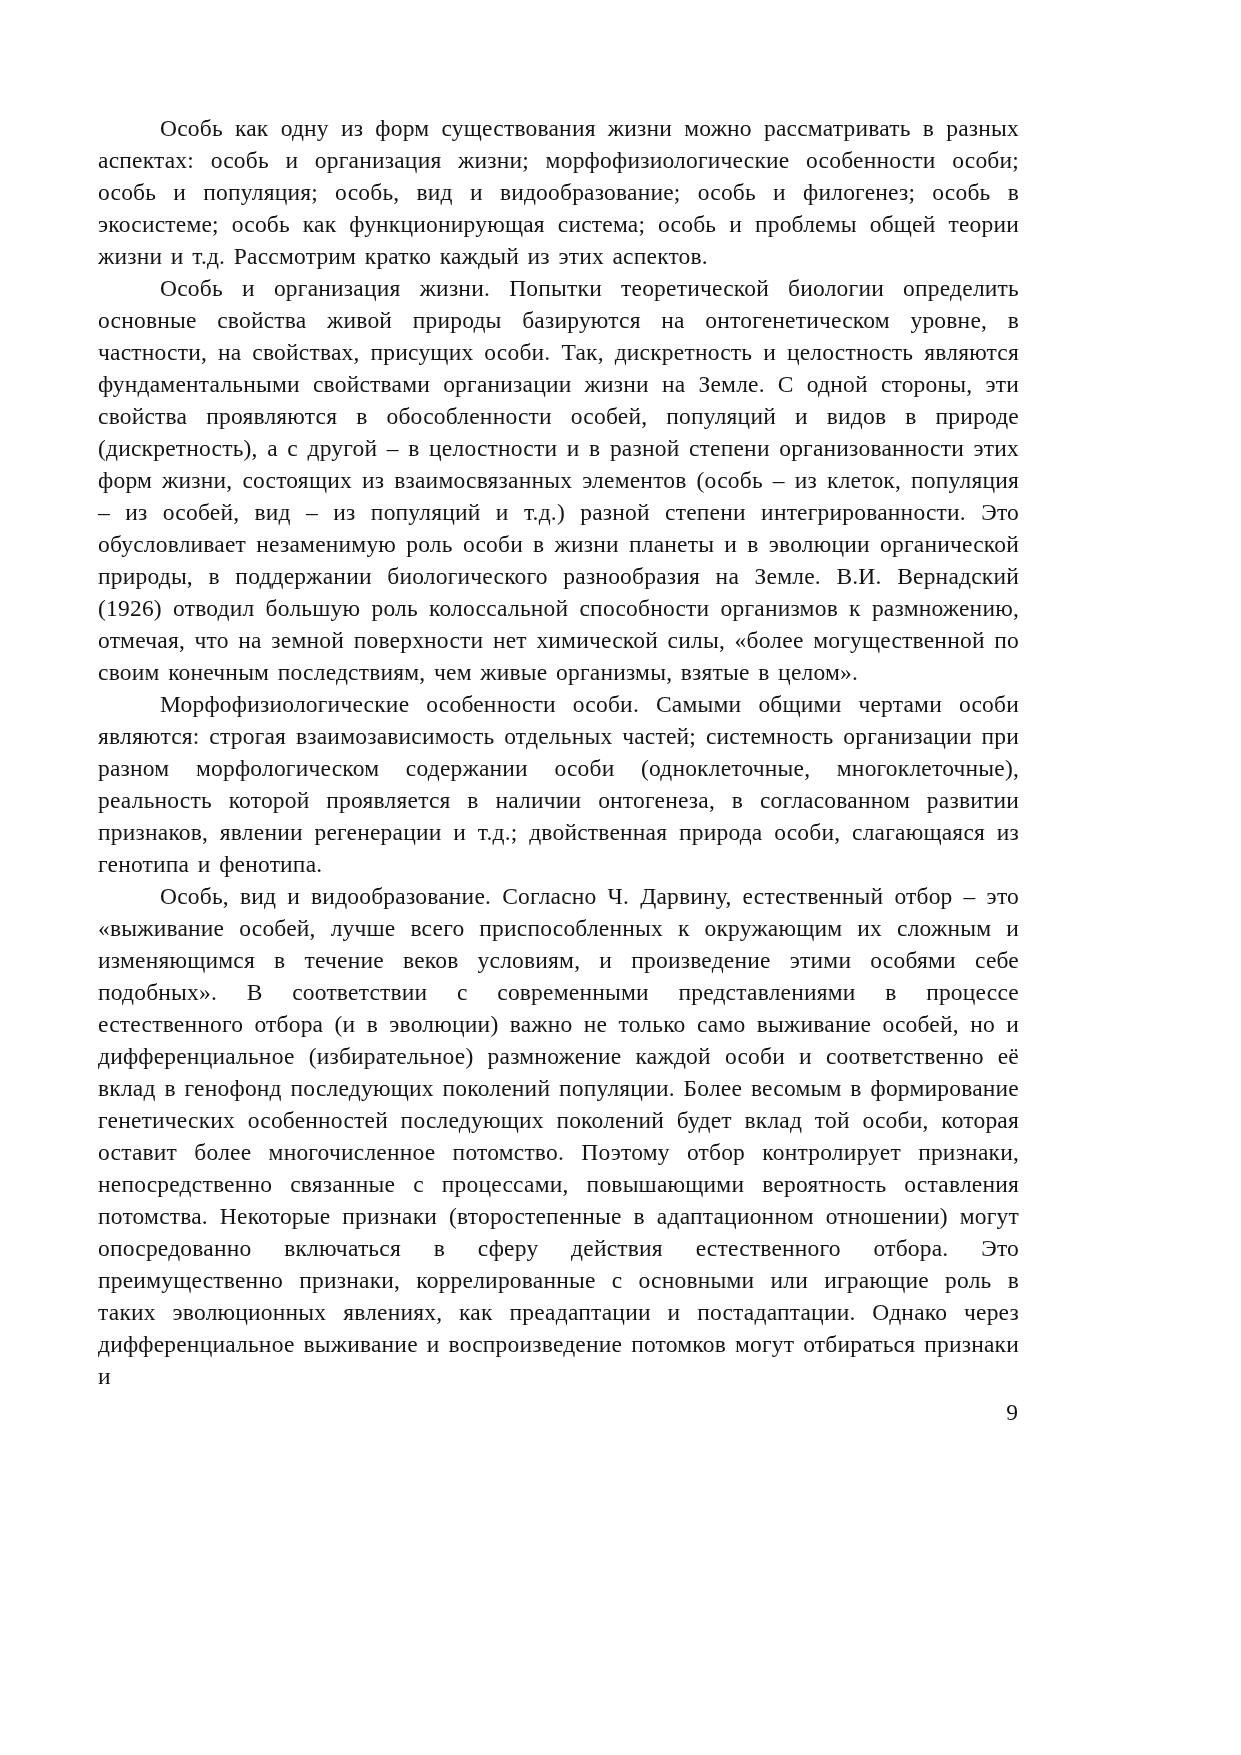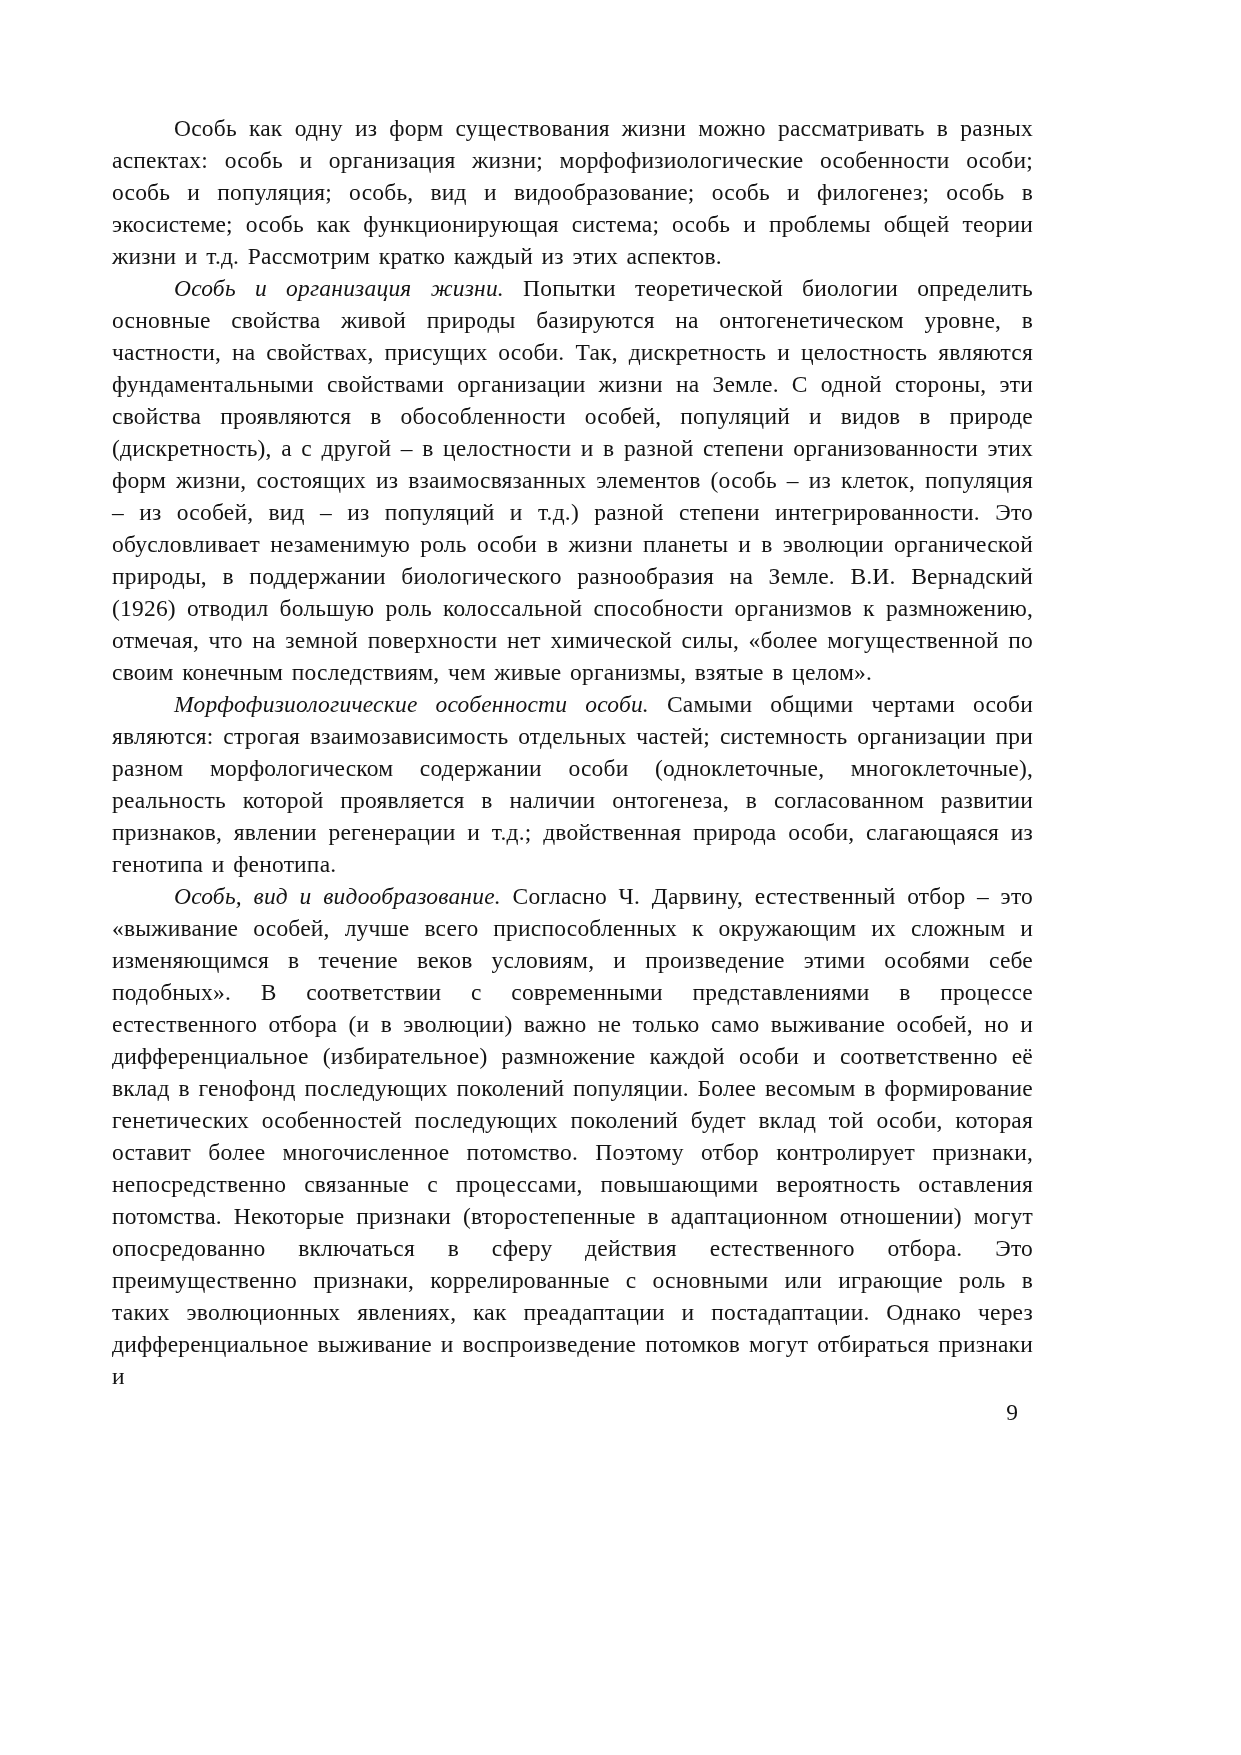--- a/index.html
+++ b/index.html
@@ -9,36 +9,35 @@
   }
   body {
     width: 1241px;
     height: 1755px;
     position: relative;
     font-family: "Liberation Serif", "DejaVu Serif", serif;
     color: #141414;
   }
   .page {
     position: absolute;
-    left: 112px;
+    left: 98px;
     top: 112px;
     width: 921px;
   }
   .body-text p {
     margin: 0;
     padding: 0;
     font-size: 23.5px;
     line-height: 32px;
     text-align: justify;
     text-indent: 62px;
     word-spacing: 2.5px;
     letter-spacing: 0.2px;
   }
   .lead {
-    font-style: italic;
   }
   .page-number {
     position: absolute;
     left: 97px;
     top: 1396px;
     width: 921px;
     text-align: right;
     font-size: 23.5px;
     line-height: 32px;
   }

